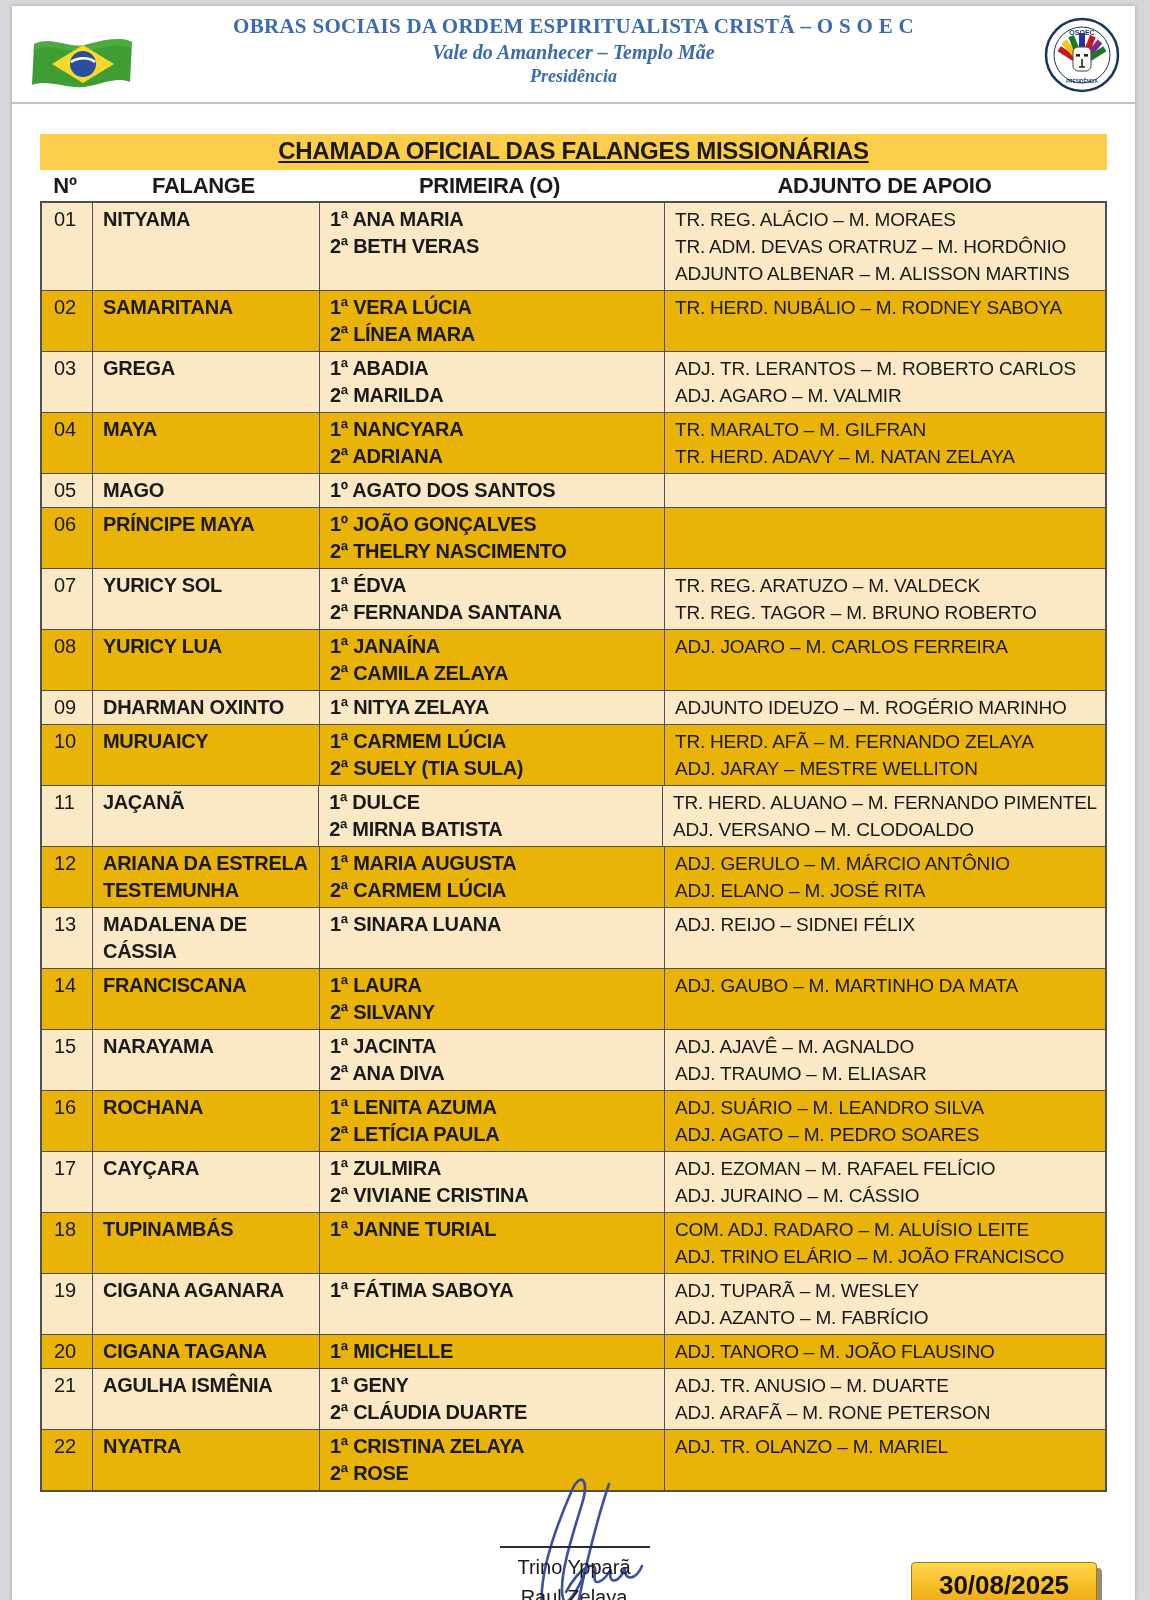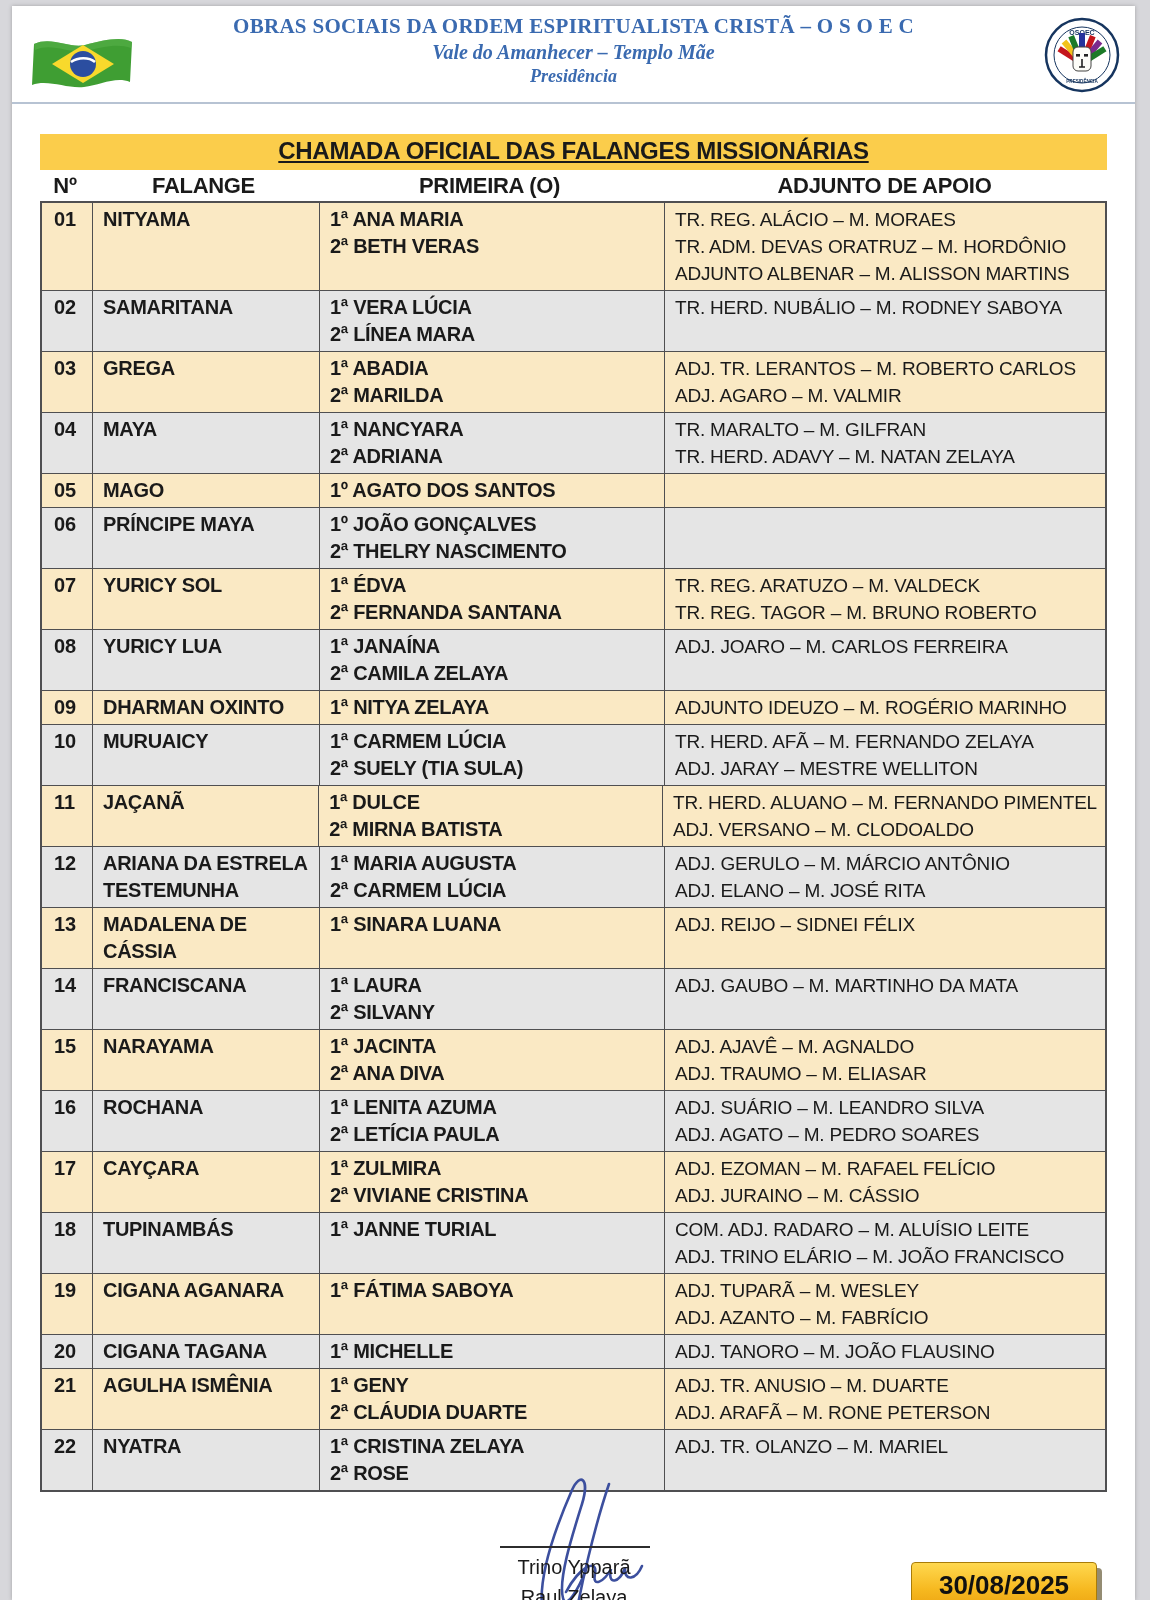--- a/index.html
+++ b/index.html
@@ -38,26 +38,26 @@
   .banner span { text-decoration:underline; letter-spacing:-.3px; }
   
   .colheads { display:flex; margin:1px 28px 0 28px; font-weight:bold; font-size:22px; }
   .colheads .ch { text-align:center; padding:2px 0; letter-spacing:-.3px; }
   .ch.c1 { width:50px; }
   .ch.c2 { width:227px; }
   .ch.c3 { width:345px; }
   .ch.c4 { flex:1; }
   
   .table { margin:0 28px; border:2px solid var(--border-gray); }
-  .row { display:flex; border-top:1.5px solid var(--border-gray); background:#e5e5e5; }
+  .row { display:flex; border-top:1.5px solid var(--border-gray); background:#eab308; }
   .row:first-child { border-top:none; }
   .row:nth-child(odd) { background:var(--row-cream); }
   .cell { padding:3px 8px 3px 10px; border-left:1.5px solid var(--border-gray); }
   .cell:first-child { border-left:none; }
-  .cell.num      { width:50px;  font-weight:bold; font-size:20px; padding-left:12px; }
+  .cell.num      { width:50px;  font-weight:normal; font-size:20px; padding-left:12px; }
   .cell.falange  { width:227px; font-weight:bold; font-size:20px; letter-spacing:-.3px; }
   .cell.primeira { width:345px; font-weight:bold; font-size:20px; letter-spacing:-.3px; }
   .cell.adjunto  { flex:1; font-size:19px; letter-spacing:-.2px; }
   .line { line-height:27px; white-space:nowrap; }
   
   .footer { position:relative; height:150px; }
   .sig-line {
     position:absolute; left:488px; top:54px; width:150px;
     border-top:2px solid #2c2c2c;
   }

